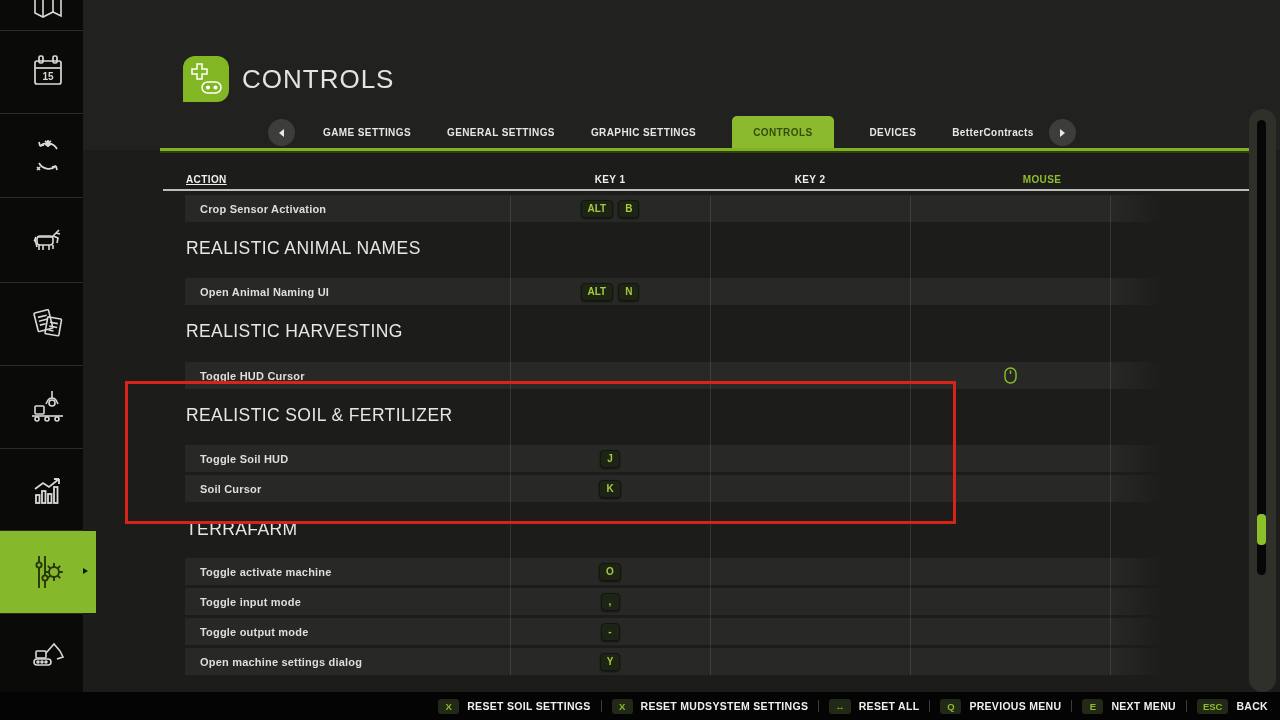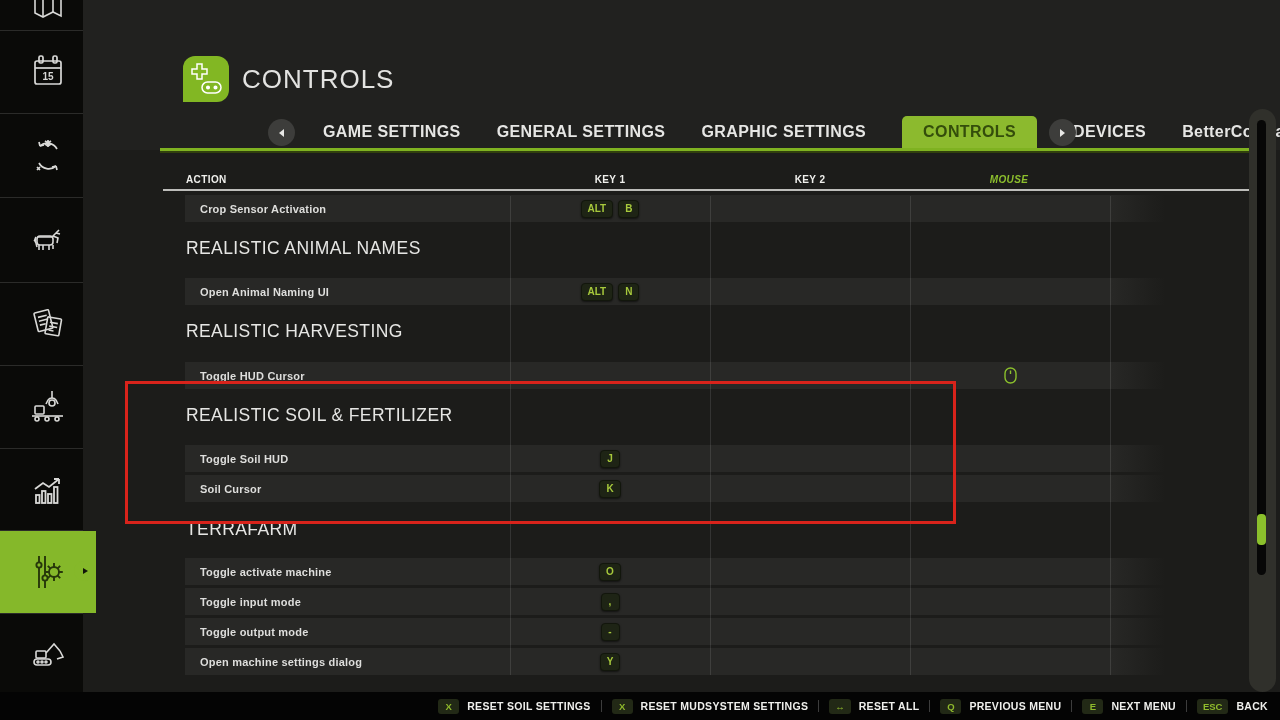--- a/index.html
+++ b/index.html
@@ -20,30 +20,30 @@
   #title-icon{position:absolute;left:183px;top:56px;width:46px;height:46px;background:#82b723;
       border-radius:12px 12px 12px 0;display:flex;align-items:center;justify-content:center;}
   #page-title{position:absolute;left:242px;top:64px;font-size:26px;font-weight:500;color:#e3e3e1;letter-spacing:1px;}
   
   .tab-arrow{position:absolute;top:119px;width:27px;height:27px;border-radius:50%;background:#3d3d3b;
       display:flex;align-items:center;justify-content:center;}
   #tab-arrow-left{left:268px;} #tab-arrow-right{left:1049px;}
   .tri-l{width:0;height:0;border-right:5px solid #e8e8e6;border-top:4px solid transparent;border-bottom:4px solid transparent;}
   .tri-r{width:0;height:0;border-left:5px solid #e8e8e6;border-top:4px solid transparent;border-bottom:4px solid transparent;}
   #tabs{position:absolute;left:323px;top:116px;height:32px;display:flex;align-items:center;gap:36px;}
-  .tab{font-size:16px;font-weight:bold;color:#e6e6e4;letter-spacing:.4px;white-space:nowrap;}
+  .tab{font-size:10px;font-weight:bold;color:#e6e6e4;letter-spacing:.4px;white-space:nowrap;}
   .tab.active{background:#8cba2e;color:#344d0b;height:32px;display:flex;align-items:center;
       padding:0 21px;border-radius:5px 5px 0 0;}
   #tab-underline{position:absolute;left:160px;right:16px;top:148px;height:3px;background:#7fb221;}
   #tab-underline-shadow{position:absolute;left:160px;right:16px;top:151px;height:2px;background:#31400d;}
   
   .colhead{position:absolute;top:174px;font-size:10px;font-weight:bold;color:#efefec;letter-spacing:.4px;}
   .colhead.center{width:100px;text-align:center;}
-  #col-action{left:186px;} #col-key1{left:560px;} #col-key2{left:760px;}
-  #col-mouse{left:959px;color:#8cbe2d;font-style:italic;}
+  #col-action{left:186px;text-decoration:underline;} #col-key1{left:560px;} #col-key2{left:760px;}
+  #col-mouse{left:992px;color:#8cbe2d;}
   #head-line{position:absolute;left:163px;right:17px;top:189px;height:2px;background:#d9d9d7;opacity:.85;}
   
   .vline{position:absolute;width:1px;top:196px;height:479px;background:rgba(255,255,255,.11);z-index:3;}
   #vl1{left:510px;} #vl2{left:710px;} #vl3{left:910px;} #vl4{left:1110px;}
   .section-title{position:absolute;left:186px;font-size:17.5px;font-weight:400;color:#e6e6e4;letter-spacing:.4px;z-index:2;}
   .row{position:absolute;left:185px;width:982px;height:27px;z-index:1;
       background:linear-gradient(90deg,#282826 0,#282826 925px,rgba(40,40,38,0) 980px);}
   .row-label{position:absolute;left:15px;top:0;height:27px;display:flex;align-items:center;
       font-size:11px;font-weight:bold;color:#dededc;letter-spacing:.2px;}
   .cell-key1{position:absolute;left:325px;width:200px;top:0;height:27px;display:flex;align-items:center;justify-content:center;gap:5px;}

